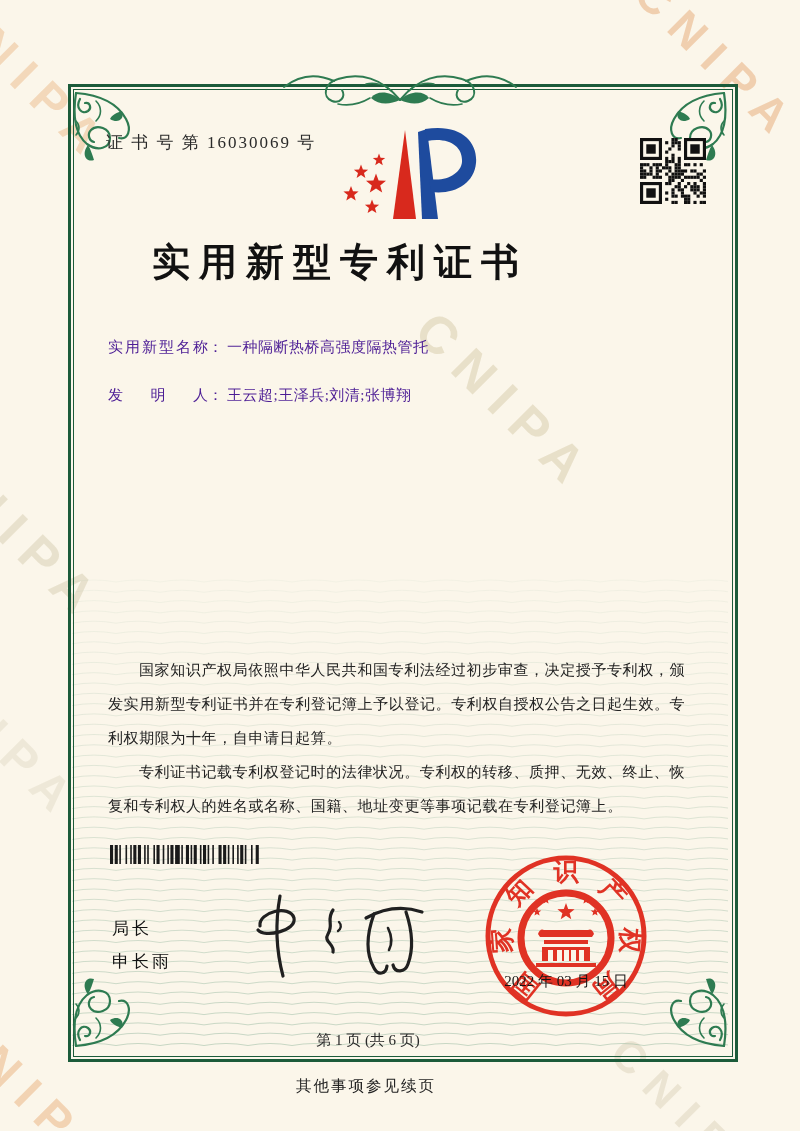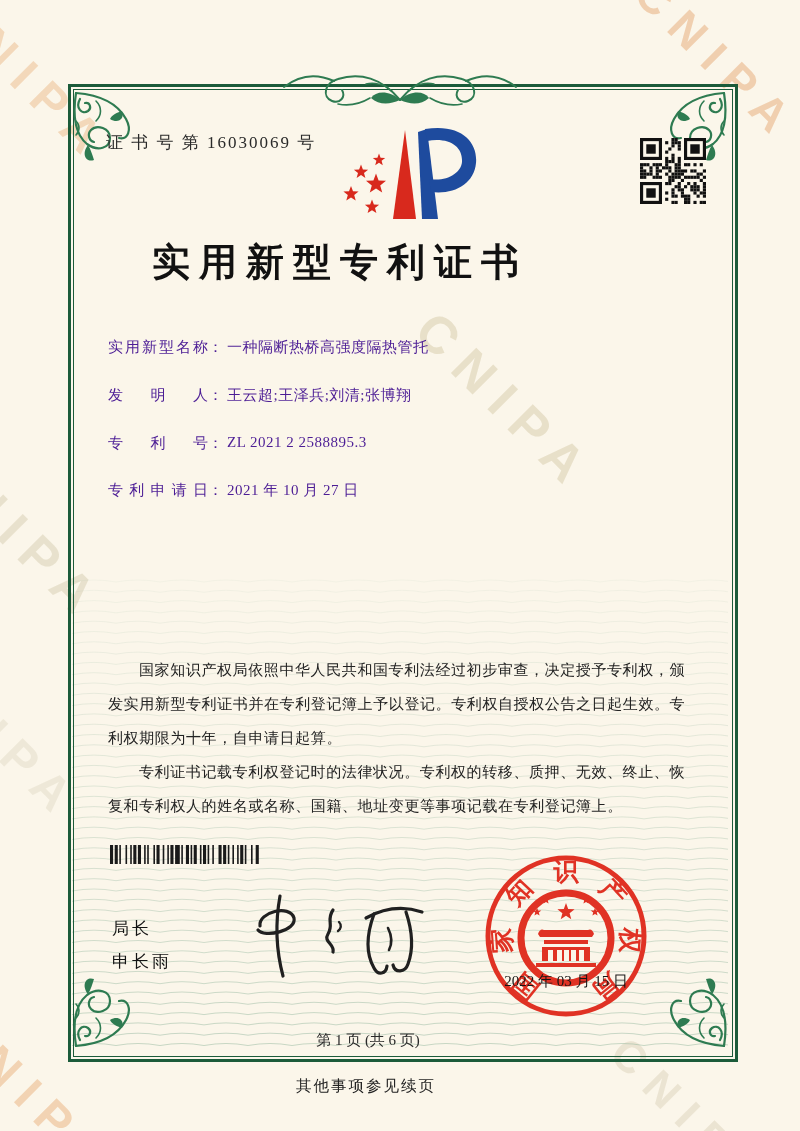--- a/index.html
+++ b/index.html
@@ -309,26 +309,20 @@
     </svg>
 
     <div class="title">实用新型专利证书</div>
 
     <div class="row" style="top:338px">
       <span class="lbl">实用新型名称</span><span class="colon">：</span><span class="val">一种隔断热桥高强度隔热管托</span>
     </div>
     <div class="row" style="top:386px">
       <span class="lbl">发明人</span><span class="colon">：</span><span class="val">王云超;王泽兵;刘清;张博翔</span>
     </div>
-    <div class="row" style="top:434px">
-      <span class="lbl">专利号</span><span class="colon">：</span><span class="val">ZL 2021 2 2588895.3</span>
-    </div>
-    <div class="row" style="top:481px">
-      <span class="lbl">专利申请日</span><span class="colon">：</span><span class="val">2021 年 10 月 27 日</span>
-    </div>
 
     <div class="paras">
       <p>国家知识产权局依照中华人民共和国专利法经过初步审查，决定授予专利权，颁发实用新型专利证书并在专利登记簿上予以登记。专利权自授权公告之日起生效。专利权期限为十年，自申请日起算。</p>
       <p>专利证书记载专利权登记时的法律状况。专利权的转移、质押、无效、终止、恢复和专利权人的姓名或名称、国籍、地址变更等事项记载在专利登记簿上。</p>
     </div>
 
     <svg class="barcode" id="barcode" width="212" height="19">
         <rect x="0.0" y="0" width="3.1" height="19" fill="#1a1a1a"></rect>
         <rect x="4.7" y="0" width="3.1" height="19" fill="#1a1a1a"></rect>
         <rect x="9.3" y="0" width="1.6" height="19" fill="#1a1a1a"></rect>

